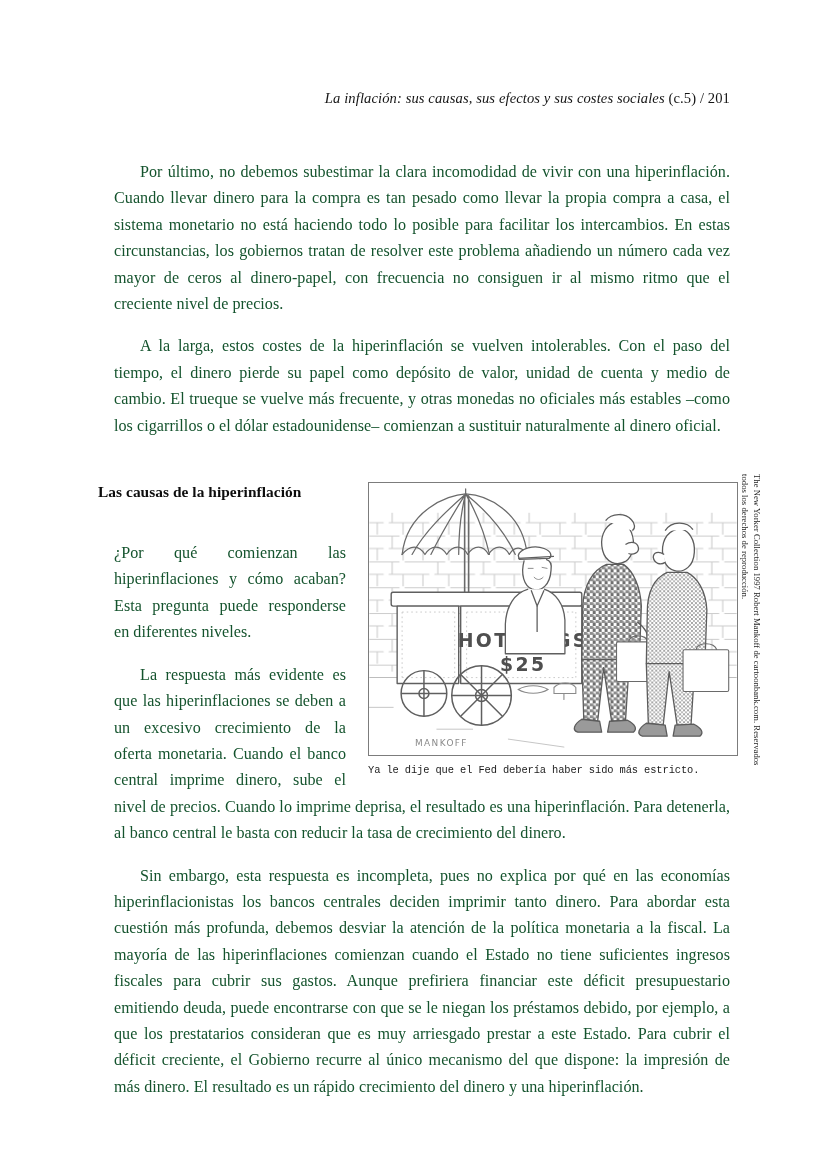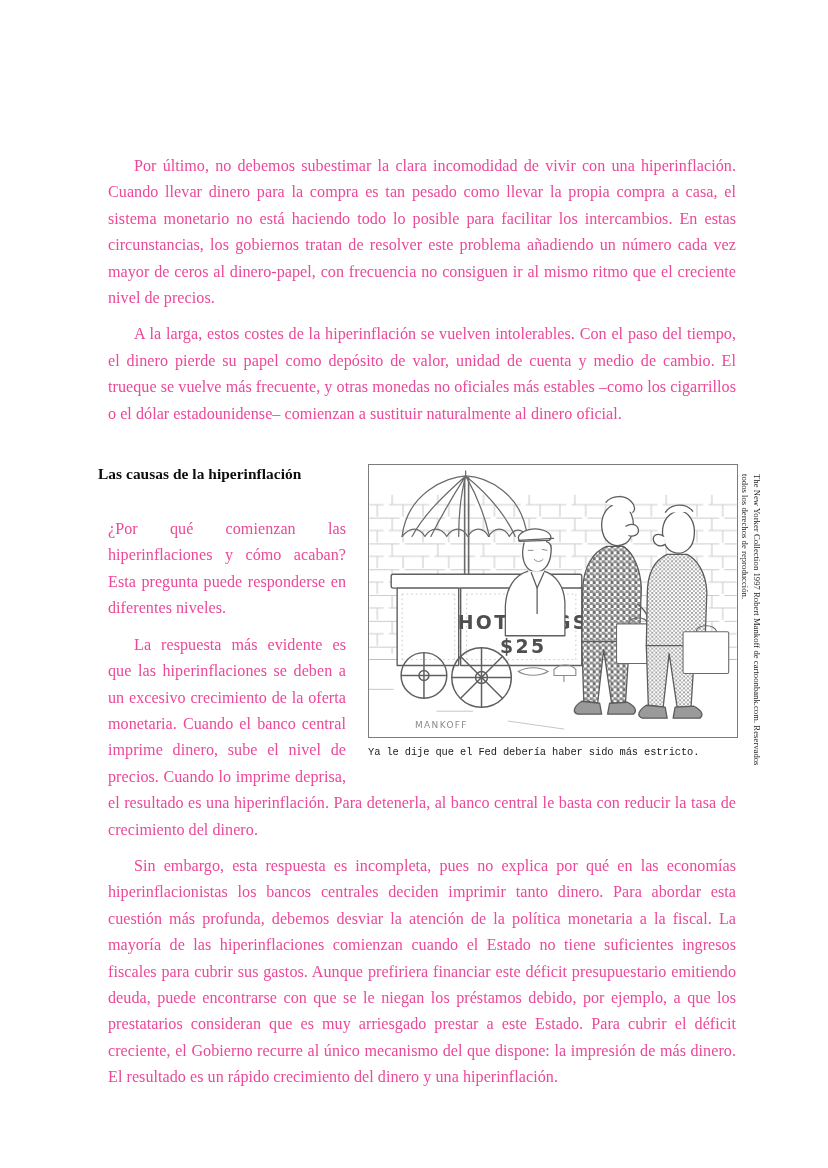--- a/index.html
+++ b/index.html
@@ -45,26 +45,26 @@
 
   
   .content {
     position: absolute;
     left: 98px;
     top: 143px;
     width: 648px;
   }
 
   p.body-par {
-    margin: 10px;
+    margin: 16px;
     font-size: 16.1px;
     line-height: 26.4px;
     text-align: justify;
     text-indent: 26px;
-    color: #ec4899;
+    color: #14532d;
     letter-spacing: 0.05px;
     -webkit-hyphens: none;
     hyphens: none;
   }
   p.body-par.no-indent { text-indent: 0; }
 
   
   .section-heading {
     margin: 0;
     font-size: 15.4px;
@@ -123,20 +123,23 @@
     text-align: left;
   }
 
   .clearfix::after { content: ""; display: block; clear: both; }
 </style>
 </head>
 <body>
 
 <div class="page">
 
+  <div class="running-head">
+    <span class="rh-title">La inflación: sus causas, sus efectos y sus costes sociales</span><span class="rh-chapter">&nbsp;<span>(c.5)</span></span><span class="rh-sep">&nbsp;<span>/</span></span><span class="rh-page">&nbsp;<span>201</span></span>
+  </div>
 
   <div class="content">
 
     <p class="body-par">Por último, no debemos subestimar la clara incomodidad de vivir con una hiperinflación. Cuando llevar dinero para la compra es tan pesado como llevar la propia compra a casa, el sistema monetario no está haciendo todo lo posible para facilitar los intercambios. En estas circunstancias, los gobiernos tratan de resolver este problema añadiendo un número cada vez mayor de ceros al dinero-papel, con frecuencia no consiguen ir al mismo ritmo que el creciente nivel de precios.</p>
     <p class="body-par">A la larga, estos costes de la hiperinflación se vuelven intolerables. Con el paso del tiempo, el dinero pierde su papel como depósito de valor, unidad de cuenta y medio de cambio. El trueque se vuelve más frecuente, y otras monedas no oficiales más estables –como los cigarrillos o el dólar estadounidense– comienzan a sustituir naturalmente al dinero oficial.</p>
 
     <div class="gap-before-heading"></div>
 
     <div class="figure-float">
       <div class="figure-frame">

